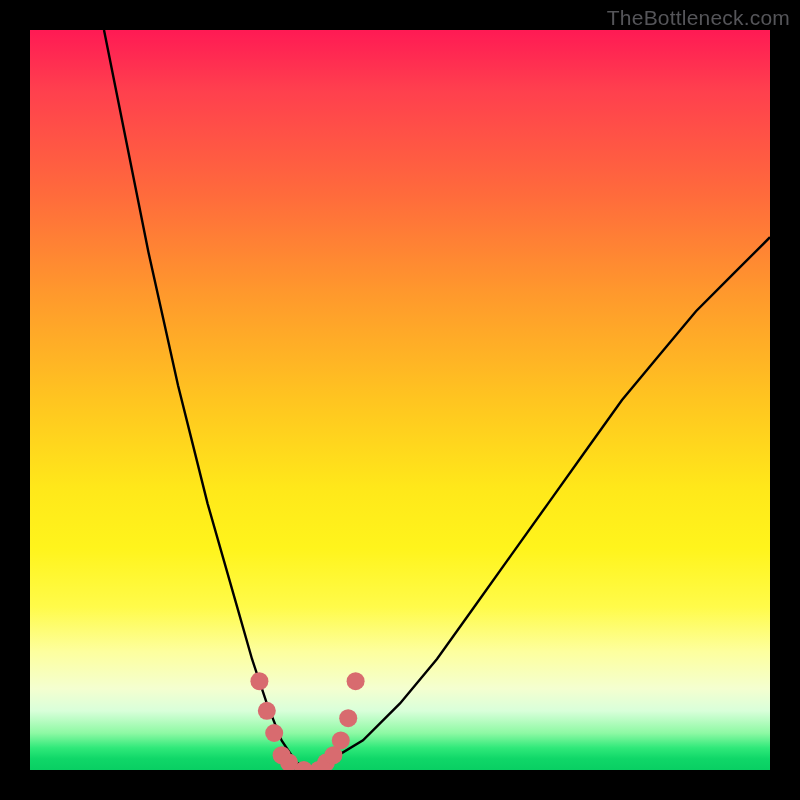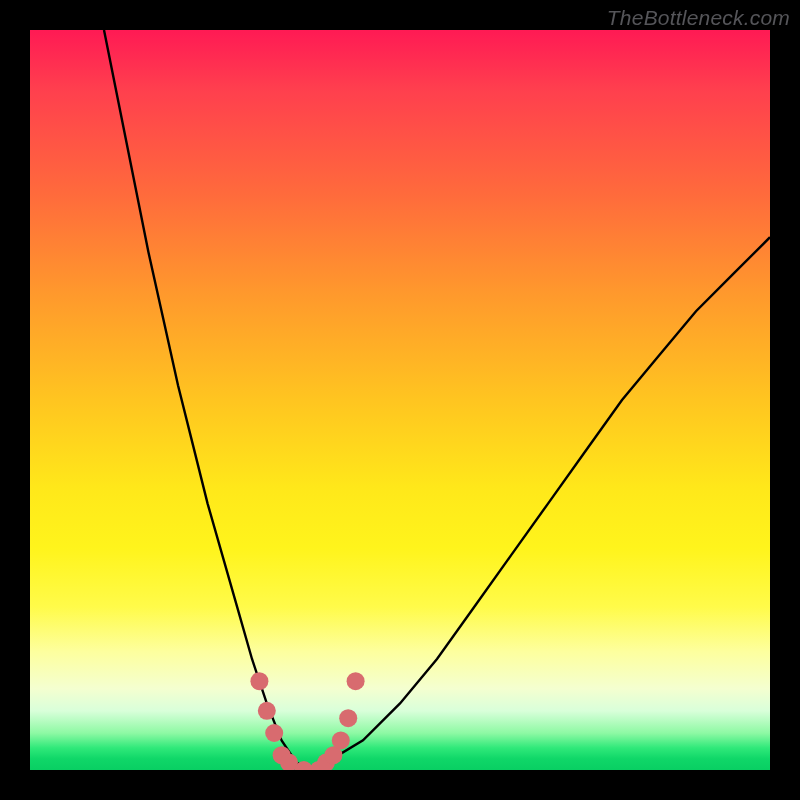--- a/index.html
+++ b/index.html
@@ -11,21 +11,20 @@
     overflow: hidden;
     font-family: Arial, Helvetica, sans-serif;
   }
   .frame {
     position: absolute;
     left: 0;
     top: 0;
     width: 800px;
     height: 800px;
     background: #000;
-    font-style: italic;
   }
   .plot-area {
     position: absolute;
     left: 30px;
     top: 30px;
     width: 740px;
     height: 740px;
     overflow: hidden;
   }
   .gradient {

